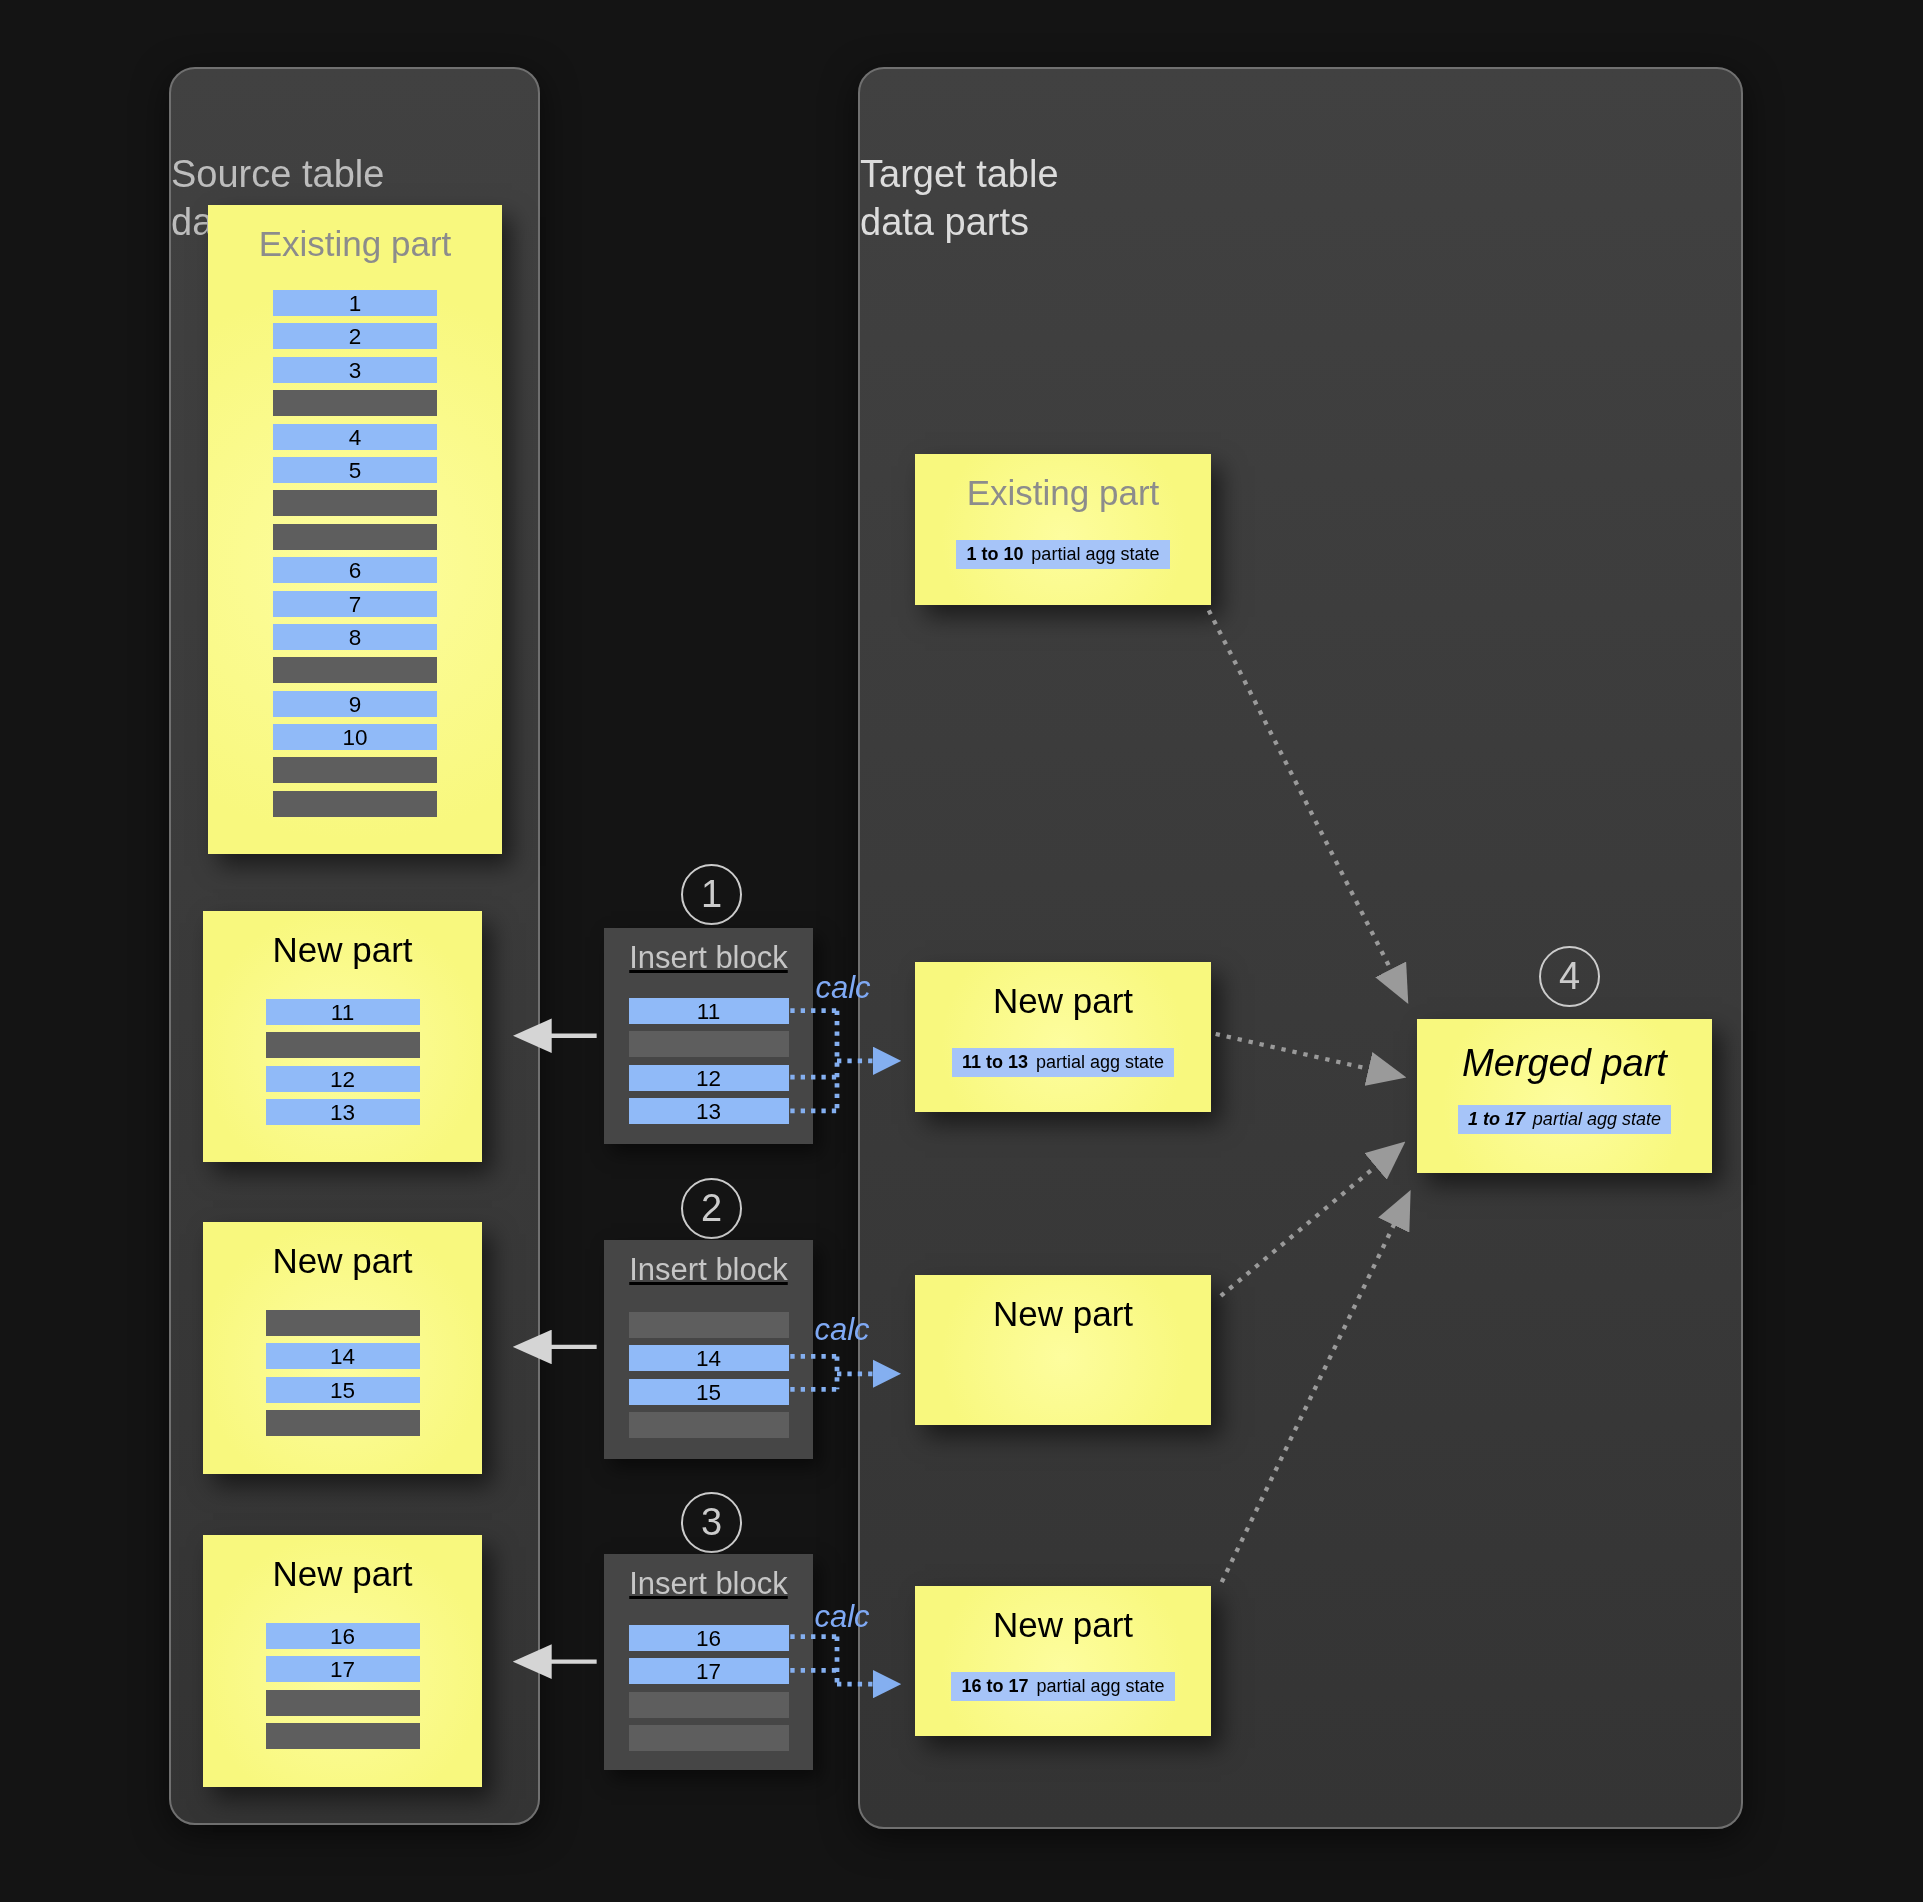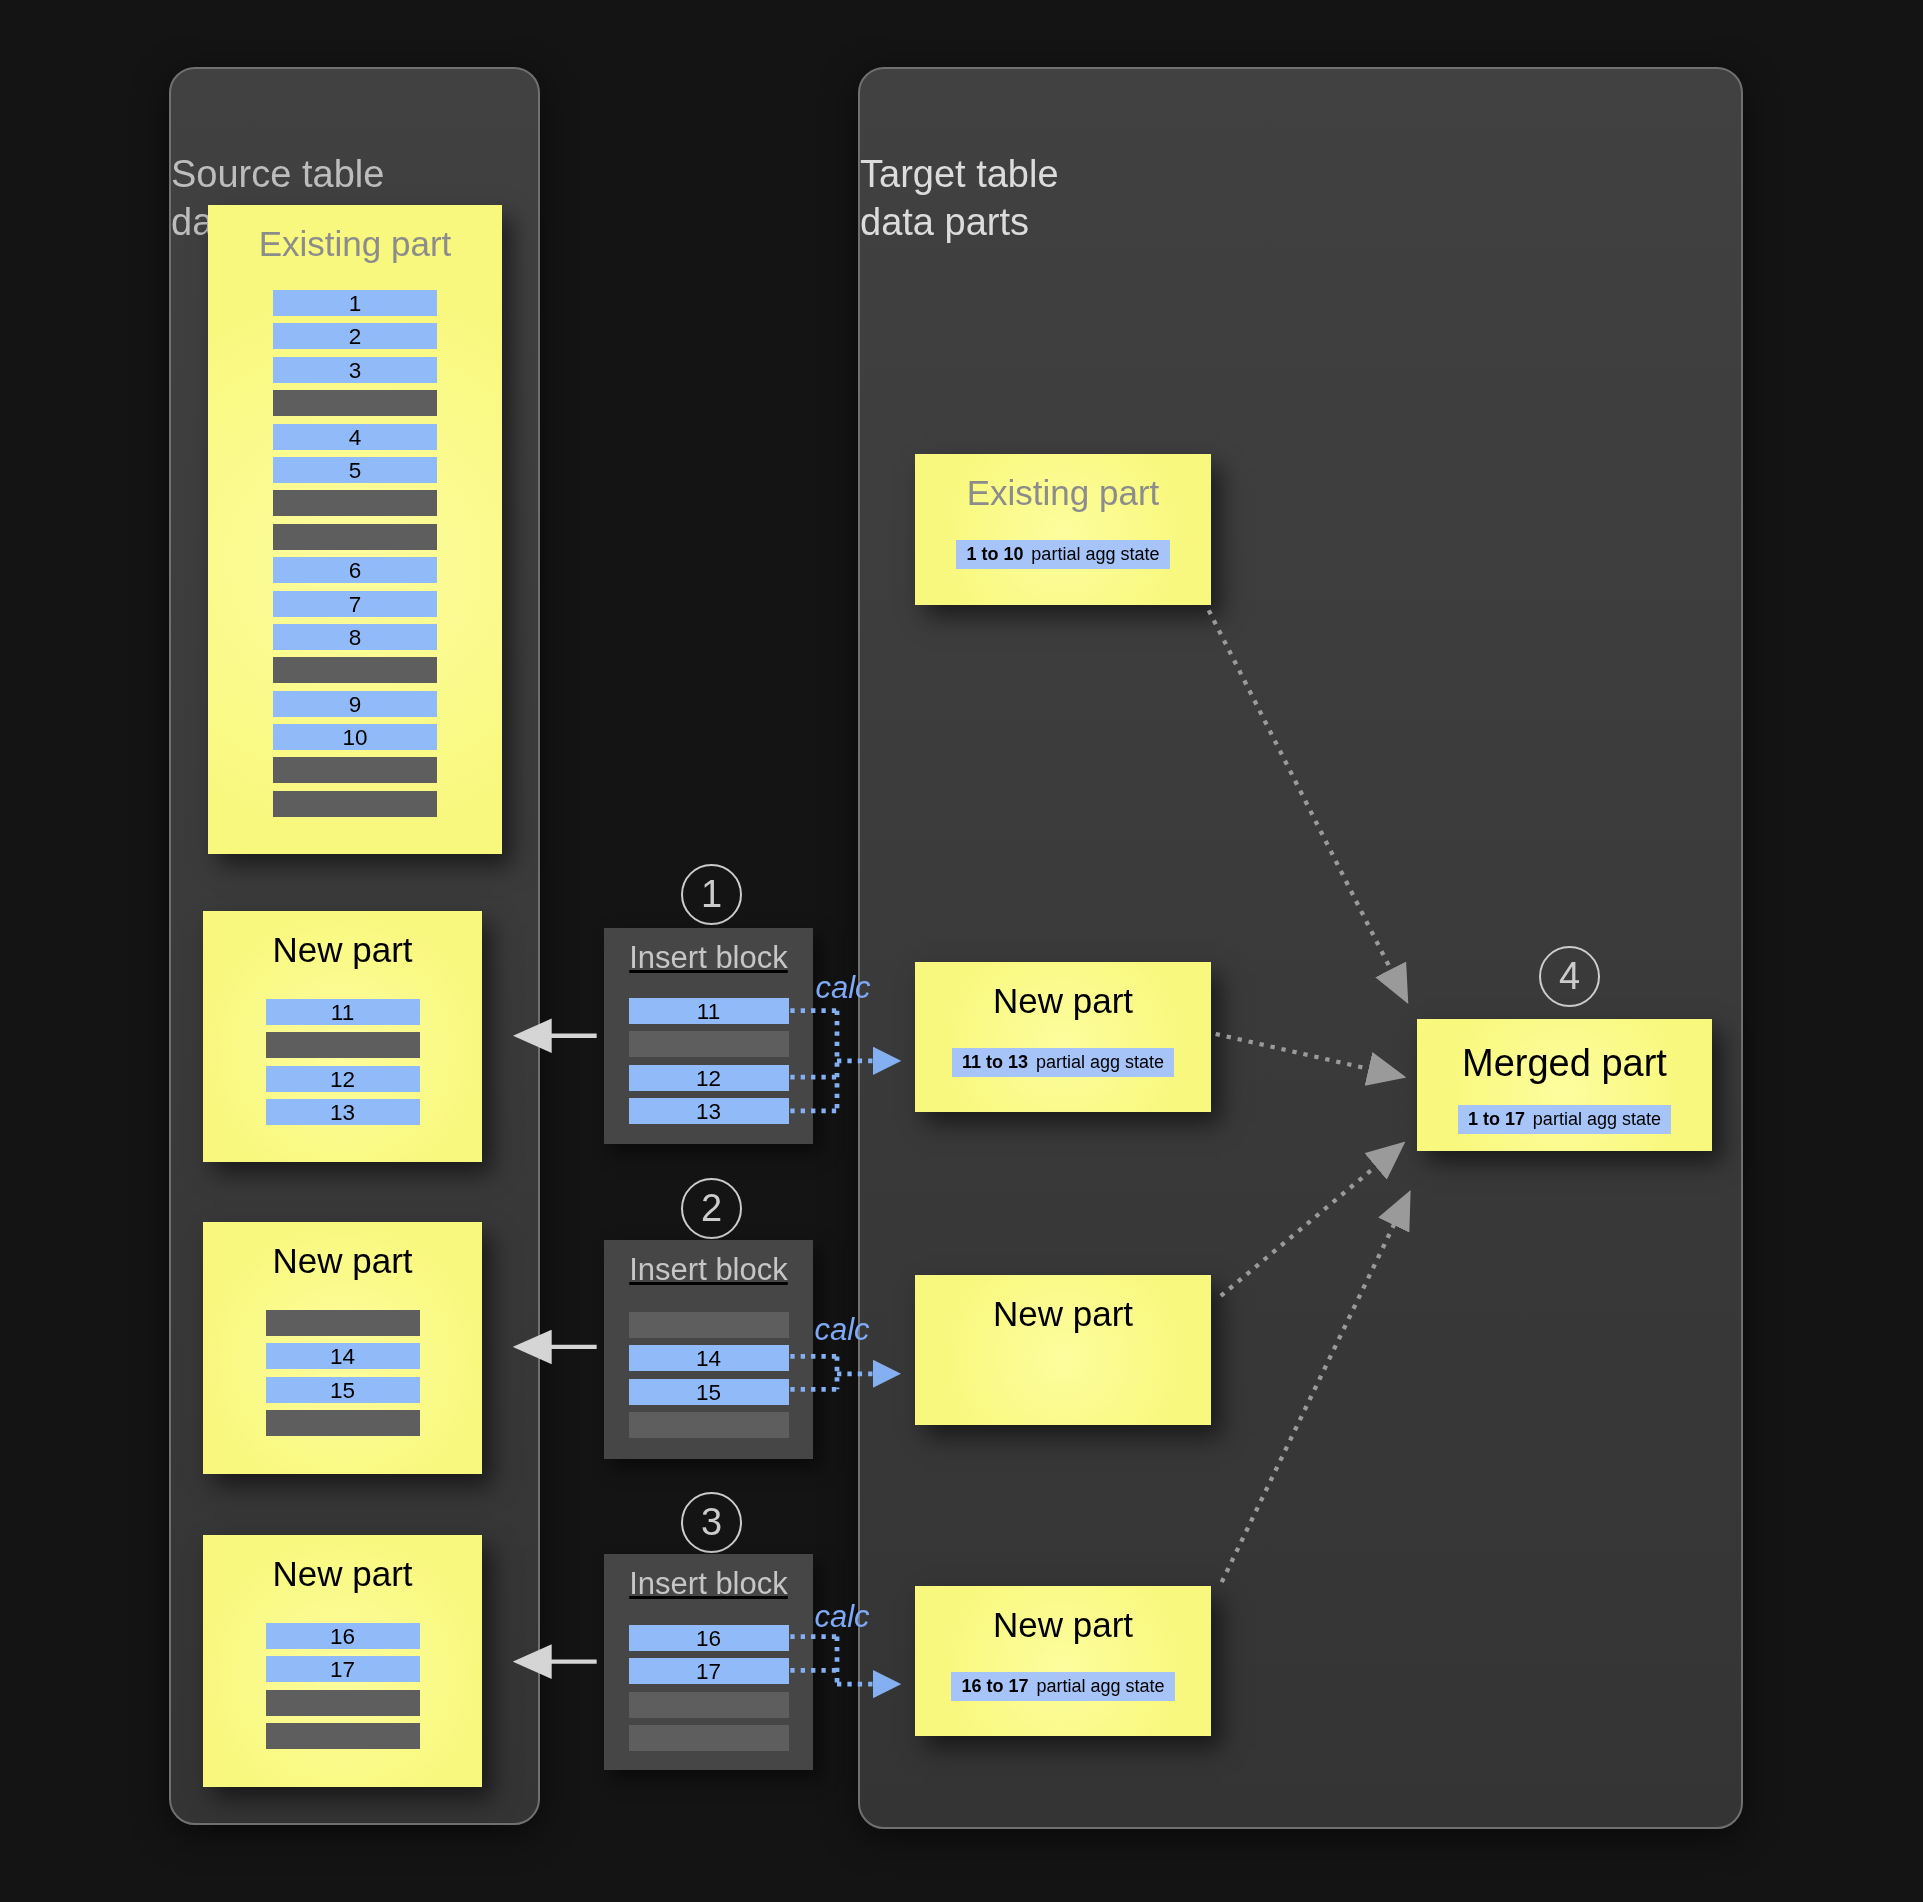--- a/index.html
+++ b/index.html
@@ -153,21 +153,21 @@
   </div>
   <div class="ybox" style="left:915px;top:1275px;width:296px;height:150px;">
     <div class="box-title">New part</div>
   </div>
   <div class="ybox" style="left:915px;top:1586px;width:296px;height:150px;">
     <div class="box-title">New part</div>
     <div class="pill-line"><span class="pill"><span class="rng">16 to 17</span><span>partial agg state</span></span></div>
   </div>
 
   <div class="badge" style="left:1539px;top:946px;">4</div>
-  <div class="ybox merged" style="left:1417px;top:1019px;width:295px;height:132px;">
+  <div class="ybox merged" style="left:1417px;top:1019px;width:295px;height:154px;font-style:italic;">
     <div class="box-title">Merged part</div>
     <div class="pill-line"><span class="pill"><span class="rng">1 to 17</span><span>partial agg state</span></span></div>
   </div>
 
   <svg class="overlay" width="1923" height="1902" viewBox="0 0 2224 2200">
     <defs>
       <marker id="mSolid" markerWidth="9" markerHeight="8" refX="6" refY="4" orient="auto">
           <path class="mk-solid" d="M0,0 L9,4 L0,8 z"></path>
         </marker>
       <marker id="mBlue" markerWidth="6" markerHeight="6" refX="4.5" refY="3" orient="auto">

